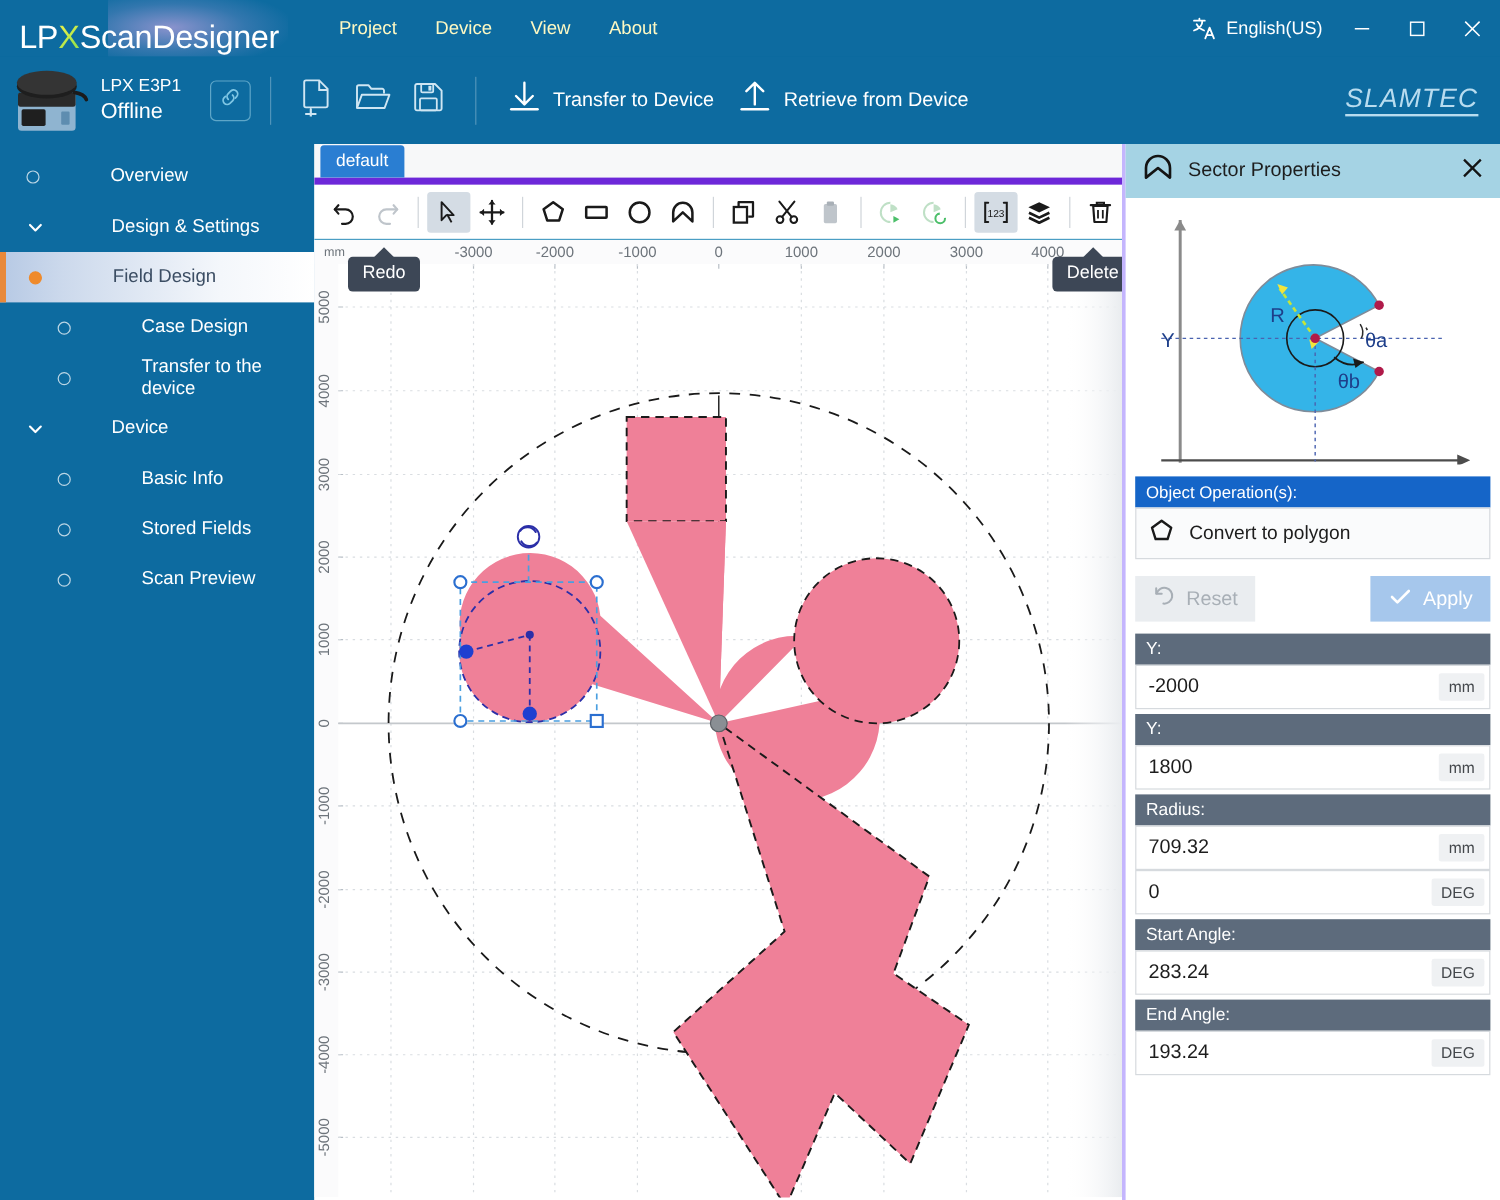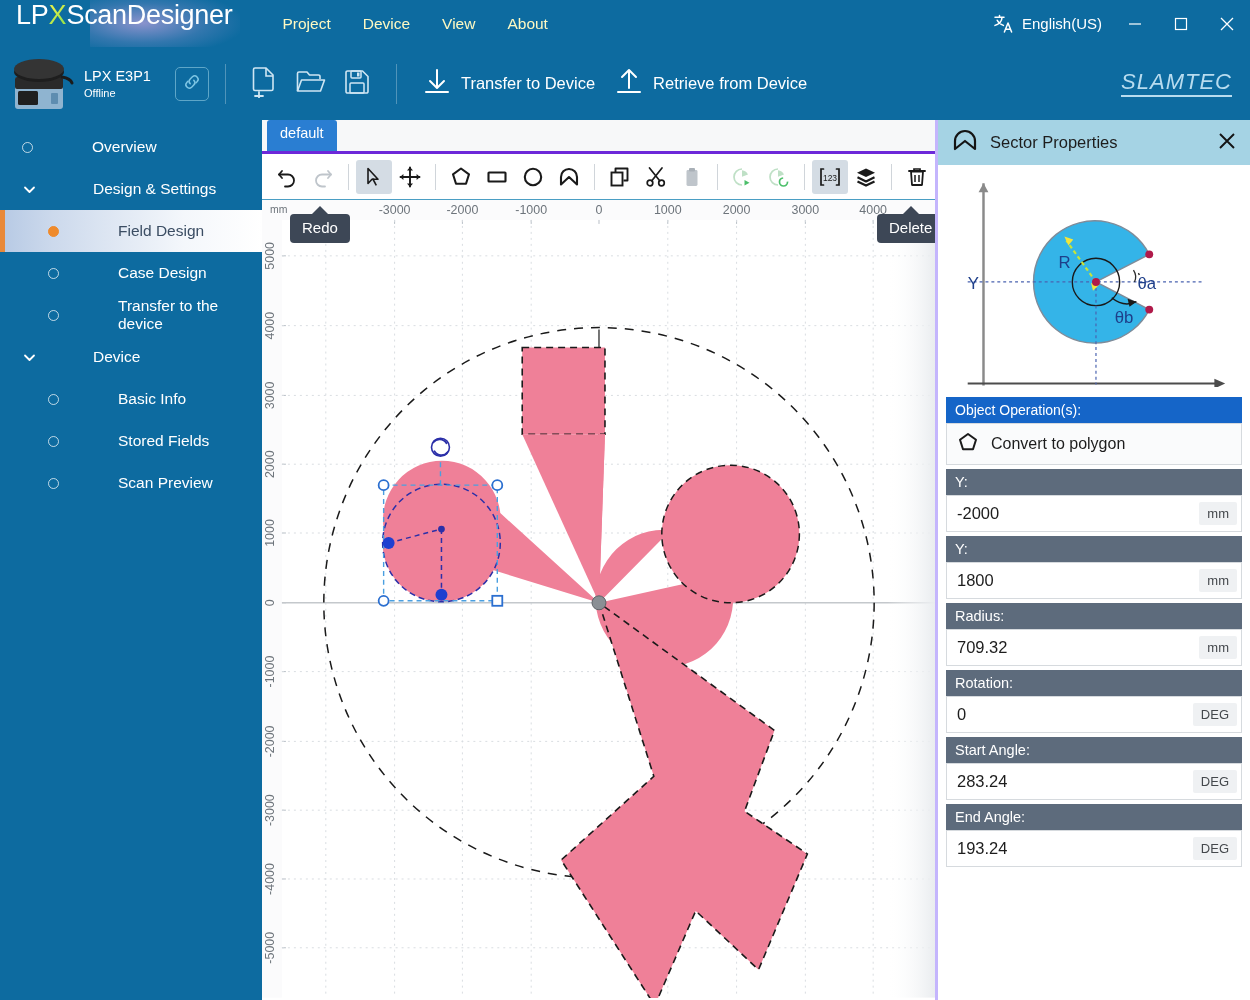--- a/index.html
+++ b/index.html
@@ -11,21 +11,21 @@
   #app {
     position: relative; width: 1250px; height: 1000px;
     background: #0d6ba0; display: flex; flex-direction: column;
   }
 
   
   .titlebar {
     height: 47px; background: #0d6ba0; display: flex; align-items: center;
     flex: 0 0 47px; position: relative;
   }
-  .logo { display: flex; align-items: flex-start; margin-left: 16px; position: relative; height: 47px; }
+  .logo { display: flex; align-items: flex-end; margin-left: 16px; position: relative; height: 47px; }
   .logo-glow {
     position: absolute; left: 74px; top: -8px; width: 150px; height: 62px;
     background: radial-gradient(ellipse at 35% 50%, rgba(180,160,220,0.75) 0%, rgba(120,140,200,0.35) 45%, rgba(13,107,160,0) 75%);
     pointer-events: none;
   }
   .logo-text {
     font-size: 27px; color: #ffffff; letter-spacing: -0.3px;
     position: relative; z-index: 2; font-weight: 400;
   }
   .logo-x {
@@ -49,21 +49,21 @@
   
   .devbar {
     height: 73px; flex: 0 0 73px; background: #0d6ba0; display: flex; align-items: center;
     position: relative;
   }
   .dev-icon {
     width: 66px; height: 58px; margin-left: 8px; position: relative;
   }
   .dev-info { margin-left: 10px; color: #fff; line-height: 1.28; }
   .dev-info .n { font-size: 14.5px; }
-  .dev-info .s { font-size: 11px; }
+  .dev-info .s { font-size: 18px; }
   .link-btn {
     margin-left: 24px; width: 34px; height: 34px; border: 1px solid #5ea6c8;
     border-radius: 5px; display: flex; align-items: center; justify-content: center;
   }
   .vsep { width: 1px; height: 40px; background: rgba(255,255,255,0.28); margin: 0 16px; }
   .tbtn {
     width: 46px; height: 50px; display: flex; align-items: center; justify-content: center;
   }
   .tlabel {
     display: flex; align-items: center; gap: 10px; color: #fff; font-size: 16.5px;
@@ -87,31 +87,32 @@
   }
   .nav-item.child { padding-left: 48px; }
   .nav-item .bullet {
     width: 11px; height: 11px; border-radius: 50%; border: 1.4px solid rgba(255,255,255,0.72);
     margin-right: 15px; flex: 0 0 11px;
   }
   .nav-item .chev { width: 15px; margin-right: 12px; display:flex; align-items:center; }
   .nav-item.active {
     background: linear-gradient(to right, #b6c9e4 0%, #ccd9ec 20%, #f4f7fb 70%, #ffffff 100%);
     color: #3b4d63;
+    padding-left: 24px;
   }
   .nav-item.active::before {
     content: ""; position: absolute; left: 0; top: 0; bottom: 0; width: 5px; background: #e8893a;
   }
   .nav-item.active .bullet {
     background: #ef8a2b; border-color: #ef8a2b;
   }
 
   
   .center { flex: 1; background: #ffffff; display: flex; flex-direction: column; min-width: 0; position: relative; }
-  .tabstrip { height: 34px; background: #f7f8f9; display: flex; padding-left: 5px; border-bottom: 3px solid #6d28d9;}
+  .tabstrip { height: 34px; background: #f7f8f9; display: flex; align-items: flex-end; padding-left: 5px; border-bottom: 6px solid #6d28d9;}
   .tab {
     background: #2a7ed2; color: #fff; font-size: 14.5px; padding: 5px 13px 6px;
     border-radius: 3px 3px 0 0; margin-bottom: 0px;
   }
   .canvas-toolbar {
     height: 46px; background: #ffffff; display: flex; align-items: center;
     border-bottom: 1px solid #4a9ec4; padding-left: 7px; gap: 0px;
   }
   .ct-btn {
     width: 36px; height: 34px; display: flex; align-items: center; justify-content: center;
@@ -617,41 +618,59 @@
         <div class="sec-head">Object Operation(s):</div>
         <div class="op-row">
           <span>
             <svg width="22" height="22" viewBox="0 0 22 22" fill="none">
                 <path d="M11 3l8 5.8-3 9.4H6l-3-9.4z" stroke="#1a1a1a" stroke-width="2" stroke-linejoin="round" fill="none"></path>
               </svg>
           </span>
           <span>Convert to polygon</span>
         </div>
 
+        <div class="btn-row">
+          <div class="btn reset">
+            <span>
+              <svg width="19" height="19" viewBox="0 0 19 19" fill="none">
+                  <path d="M3.5 3.2v4.6h4.6" stroke="#a8afb6" stroke-width="1.7" stroke-linecap="round" stroke-linejoin="round"></path>
+                  <path d="M3.9 7.6A6.6 6.6 0 119.5 16" stroke="#a8afb6" stroke-width="1.7" fill="none" stroke-linecap="round"></path>
+                </svg>
+            </span>
+            <span>Reset</span>
+          </div>
+          <div class="btn apply">
+            <span>
+              <svg width="20" height="20" viewBox="0 0 20 20" fill="none">
+                  <path d="M3 10.5l4.5 4.5L17 5.5" stroke="#ffffff" stroke-width="2.2" stroke-linecap="round" stroke-linejoin="round"></path>
+                </svg>
+            </span>
+            <span>Apply</span>
+          </div>
+        </div>
 
         <div>
           <div class="field-label">Y:</div>
           <div class="field-input">
             <span class="val">-2000</span>
             <span class="unit">mm</span>
           </div>
 
           <div class="field-label">Y:</div>
           <div class="field-input">
             <span class="val">1800</span>
             <span class="unit">mm</span>
           </div>
 
           <div class="field-label">Radius:</div>
           <div class="field-input">
             <span class="val">709.32</span>
             <span class="unit">mm</span>
           </div>
 
-          <div class="field-label">Rotation:</div>
           <div class="field-input">
             <span class="val">0</span>
             <span class="unit">DEG</span>
           </div>
 
           <div class="field-label">Start Angle:</div>
           <div class="field-input">
             <span class="val">283.24</span>
             <span class="unit">DEG</span>
           </div>

